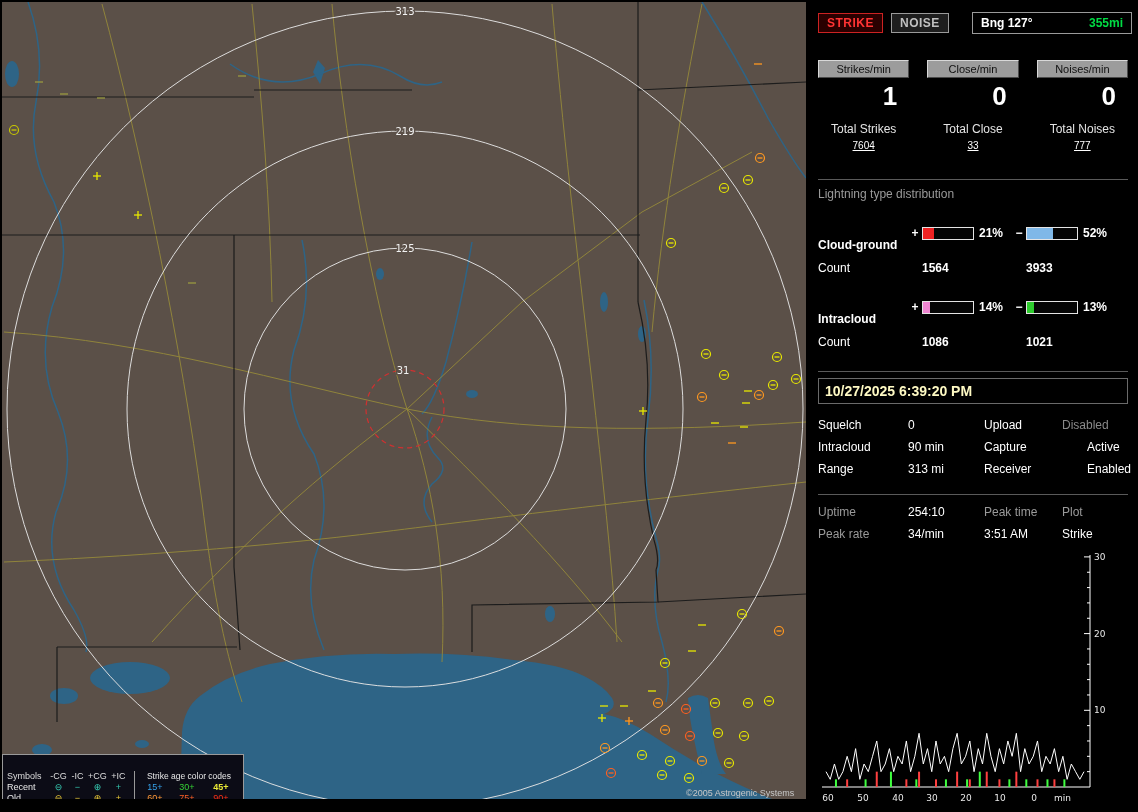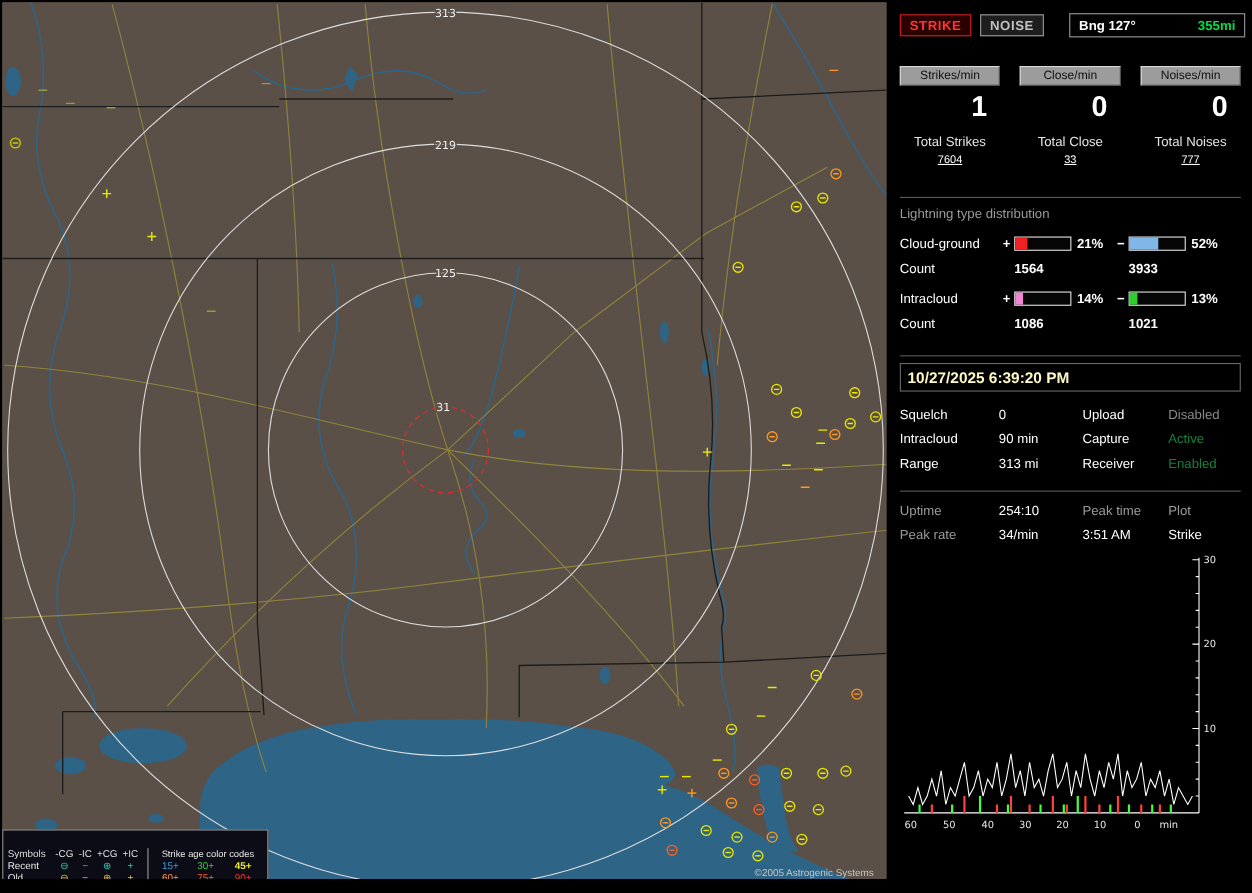--- a/index.html
+++ b/index.html
@@ -41,34 +41,34 @@
         border:1px solid;border-color:#d8d8d8 #4a4a4a #4a4a4a #d8d8d8;cursor:pointer;}
   .big{font-size:26px;font-weight:bold;text-align:right;padding-right:12px;margin-top:4px;line-height:28px;}
   .tlabel{font-size:12px;color:#e4e4e4;text-align:center;margin-top:12px;}
   .tval{font-size:10px;color:#fff;text-align:center;margin-top:4px;text-decoration:underline;}
 
   hr.sep{border:none;border-top:1px solid #5a5a5a;margin:0;margin-top:28px;margin-right:8px;}
   .sec-title{color:#9a9a9a;margin-top:7px;}
 
   .dist-row{display:grid;grid-template-columns:90px 14px 52px 38px 14px 52px 1fr;
             align-items:center;margin-top:13px;}
-  .dist-label{font-weight:normal;}
+  .dist-label{font-weight:bold;margin-top:24px;}
   .dist-sign{font-weight:bold;text-align:center;}
   .bar{height:11px;border:1px solid #e4e4e4;background:#050505;}
   .bar-fill{height:100%;width:0;}
   .pct{font-weight:bold;padding-left:5px;}
   .dist-count{display:grid;grid-template-columns:90px 14px 52px 38px 14px 52px 1fr;margin-top:9px;}
   .cnt1{grid-column:3/5;font-weight:bold;}
   .cnt2{grid-column:6/8;font-weight:bold;}
 
   .timebox{border:1px solid #6a6a6a;margin-top:6px;margin-right:8px;padding:4px 6px;
            color:#fef9c3;font-weight:bold;font-size:14px;}
 
   .grid4{display:grid;grid-template-columns:90px 76px 78px 1fr;row-gap:8px;margin-top:14px;}
-  .green{color:#15803d;}
+  .green{color:#ffffff;margin-left:25px;}
   .dim{color:#8a8a8a;}
   .gray{color:#9a9a9a;}
 
   .trend-head{display:grid;grid-template-columns:90px 1fr;margin-top:16px;}
   #trend-svg{margin-top:8px;display:block;}
   .tg-txt{fill:#e8e8e8;font:9px "DejaVu Sans",sans-serif;}
 </style>
 </head>
 <body>
 

